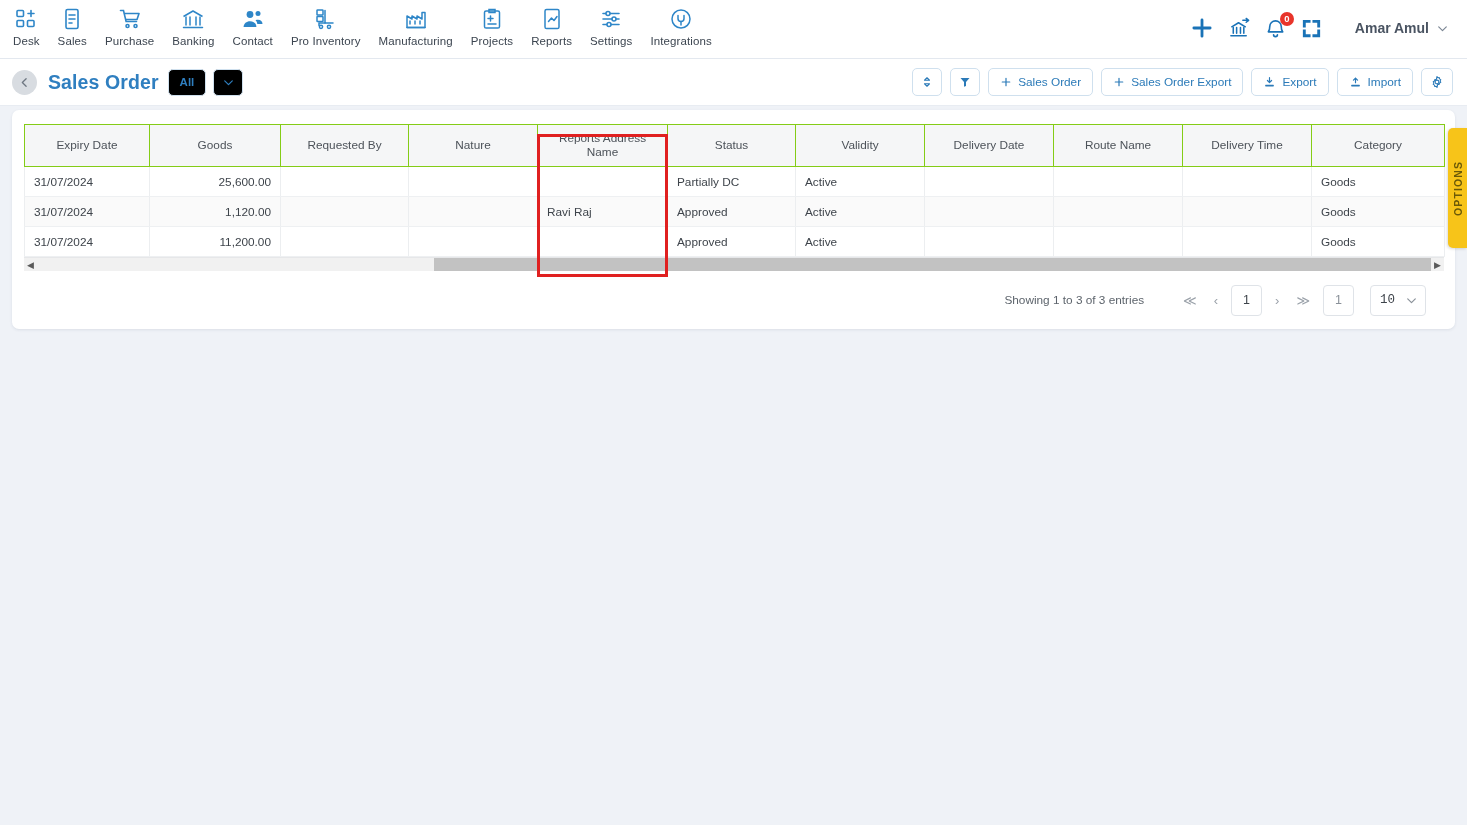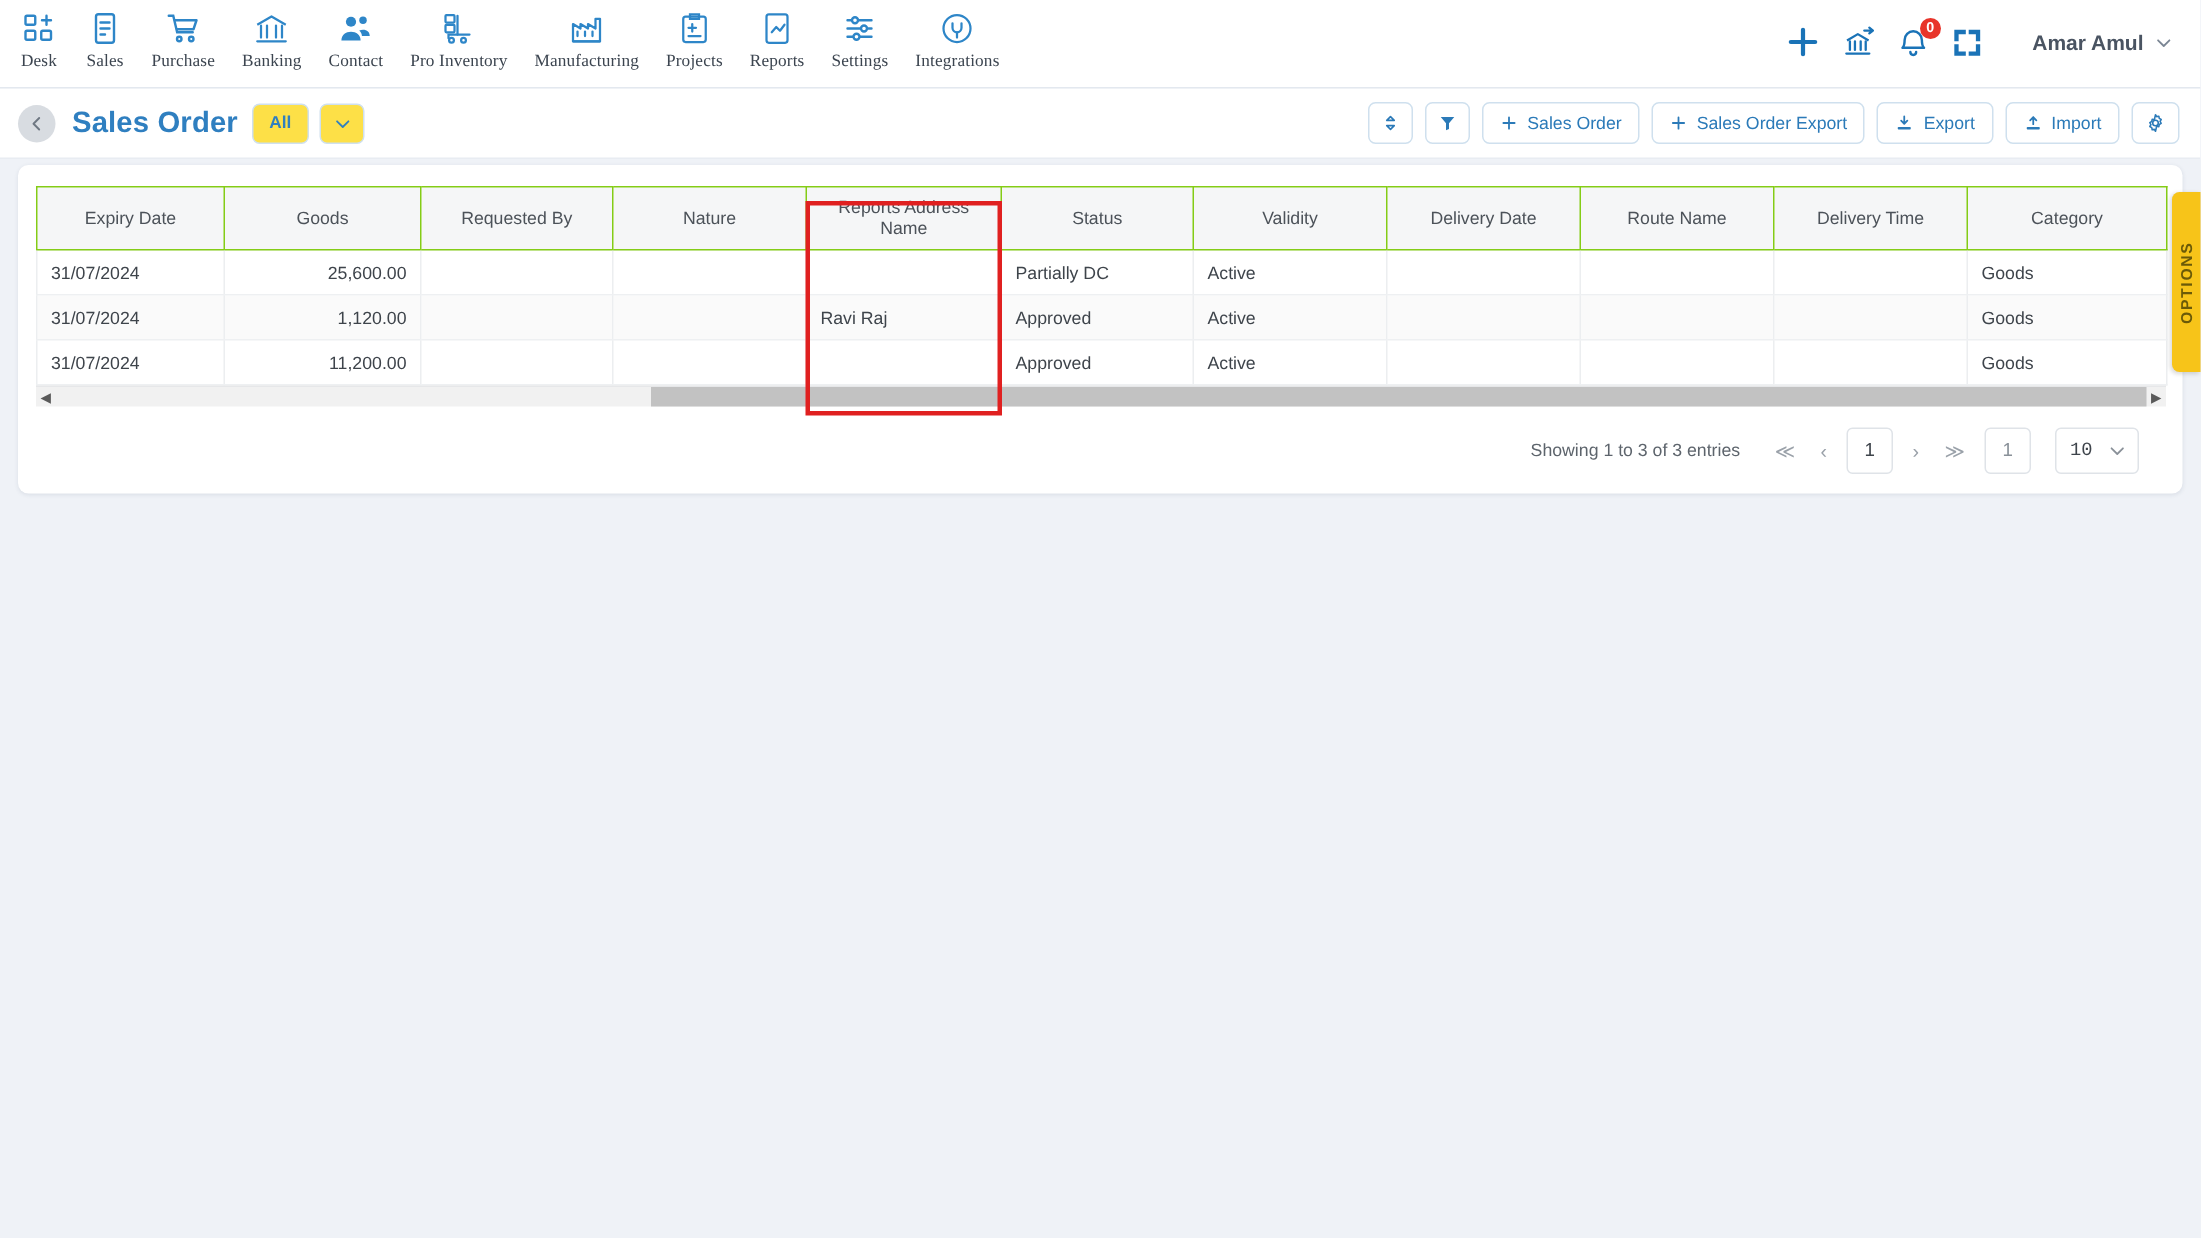--- a/index.html
+++ b/index.html
@@ -30,21 +30,20 @@
     cursor: pointer;
   }
   .nav-icon { width: 24px; height: 24px; display: block; color: #2e86c8; }
   .nav-icon svg { display: block; width: 24px; height: 24px; }
   .nav-label {
     margin-top: 4px;
     font-size: 11.5px;
     color: #3c4550;
     white-space: nowrap;
     letter-spacing: .1px;
-    font-family: Liberation Serif, serif;
   }
 
   .nav-right {
     margin-left: auto;
     display: flex;
     align-items: center;
     gap: 13px;
     padding-right: 18px;
     height: 56px;
   }
@@ -91,21 +90,21 @@
     margin-left: 11px;
     letter-spacing: .1px;
   }
   .pill {
     margin-left: 9px;
     height: 27px;
     min-width: 36px;
     padding: 0 11px;
     border: 1px solid #cfe0ee;
     border-radius: 5px;
-    background: #fde047;
+    background: #000000;
     color: #2f7fc0;
     font-size: 11.5px;
     font-weight: 600;
     display: flex; align-items: center; justify-content: center;
     cursor: pointer;
   }
   .pill.caret { margin-left: 7px; min-width: 30px; padding: 0 7px; }
 
   .toolbar { margin-left: auto; display: flex; align-items: center; gap: 8px; }
   .tb-btn {
@@ -199,21 +198,21 @@
   
   .footer {
     width: 1420px;
     height: 58px;
     display: flex;
     align-items: center;
     justify-content: flex-end;
     gap: 9px;
     padding-right: 18px;
   }
-  .showing { font-size: 11.8px; color: #5d646c; margin-right: 10px; }
+  .showing { font-size: 11.8px; color: #5d646c; margin-right: 26px; }
   .pg-arrow {
     color: #9aa1a9; font-size: 13px; cursor: pointer;
     padding: 0 4px; user-select: none;
     display: flex; align-items: center;
   }
   .pg-box {
     width: 31px; height: 31px;
     border: 1px solid #dfe3e8;
     border-radius: 4px;
     background: #fff;

